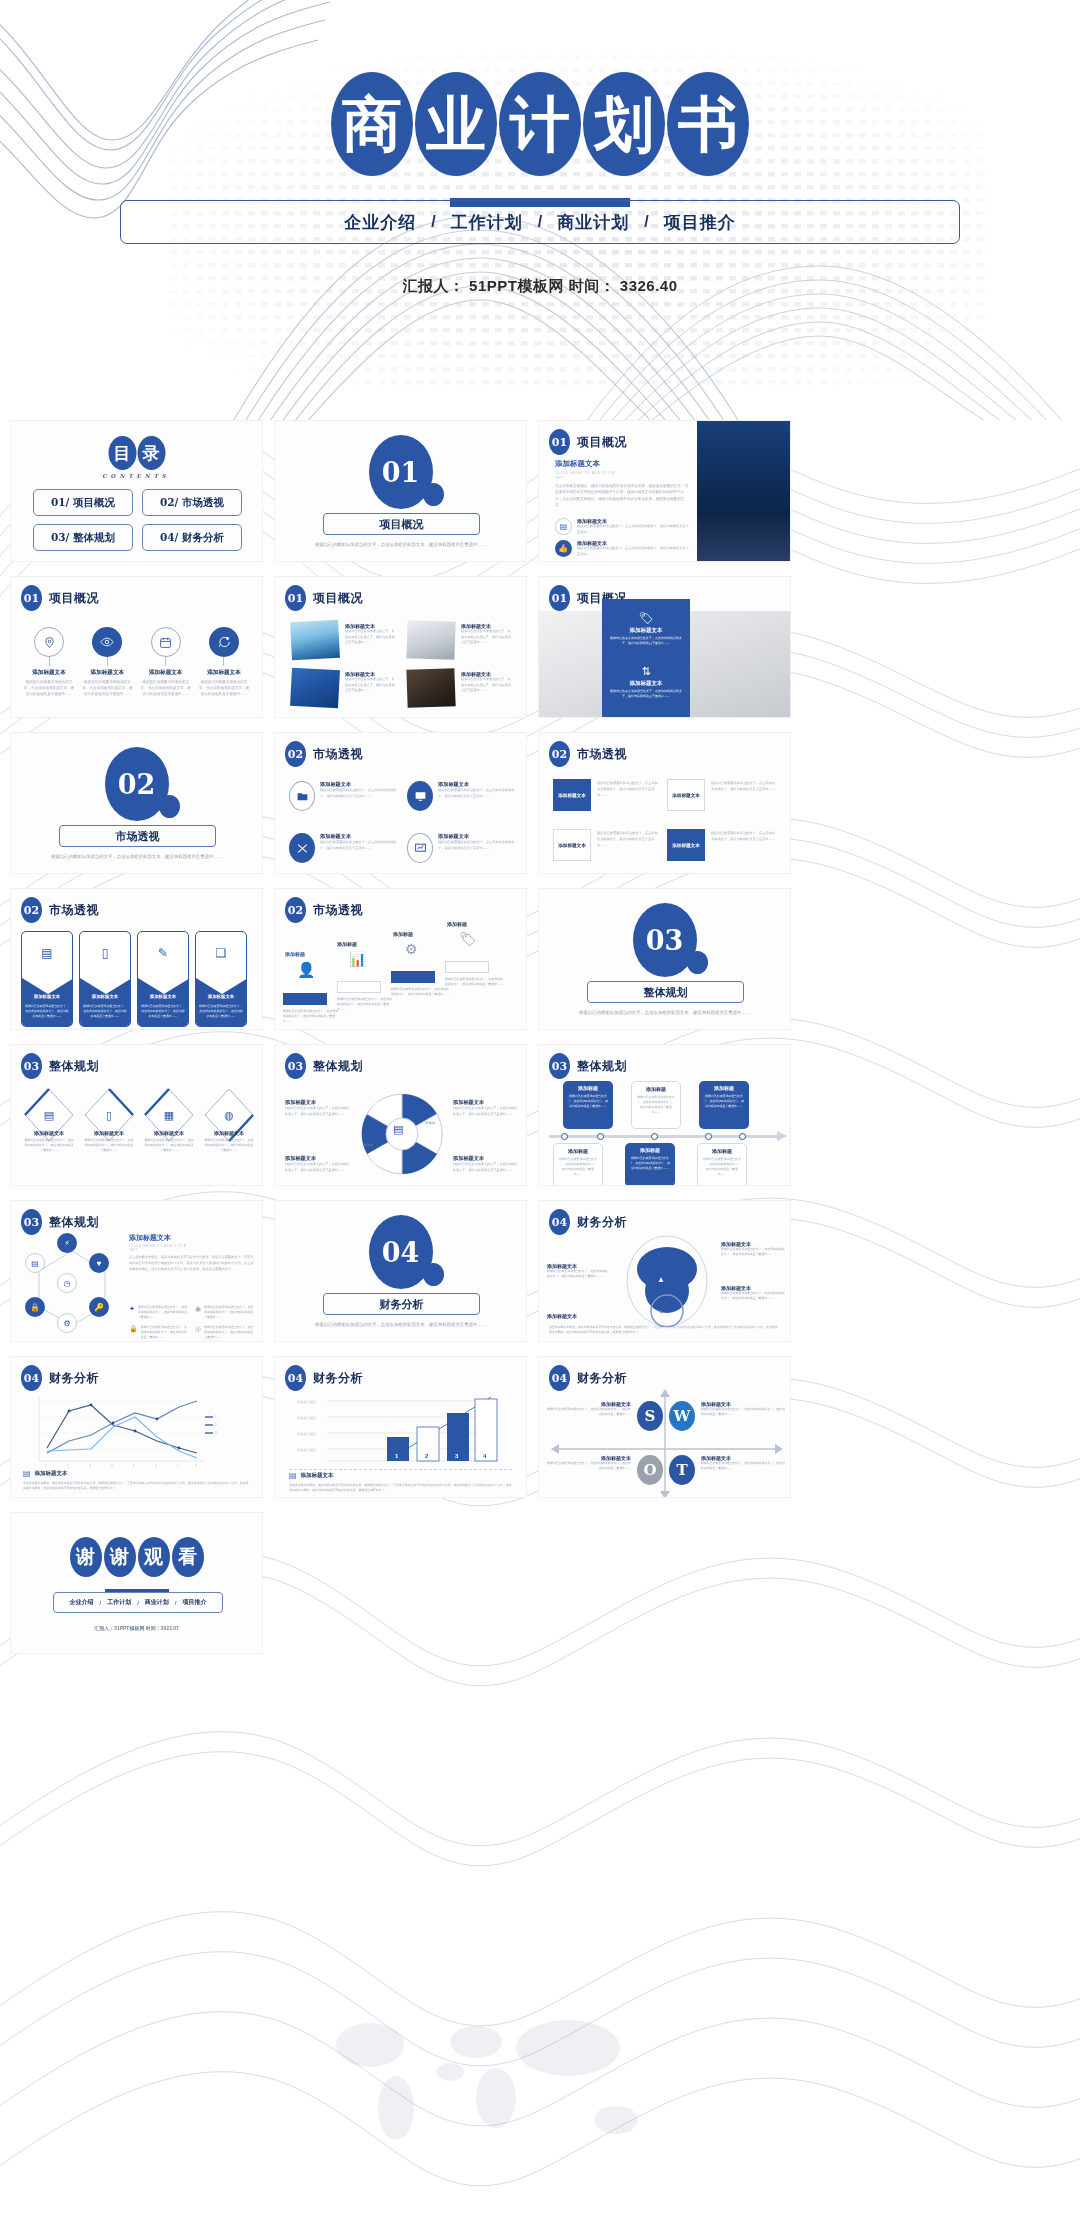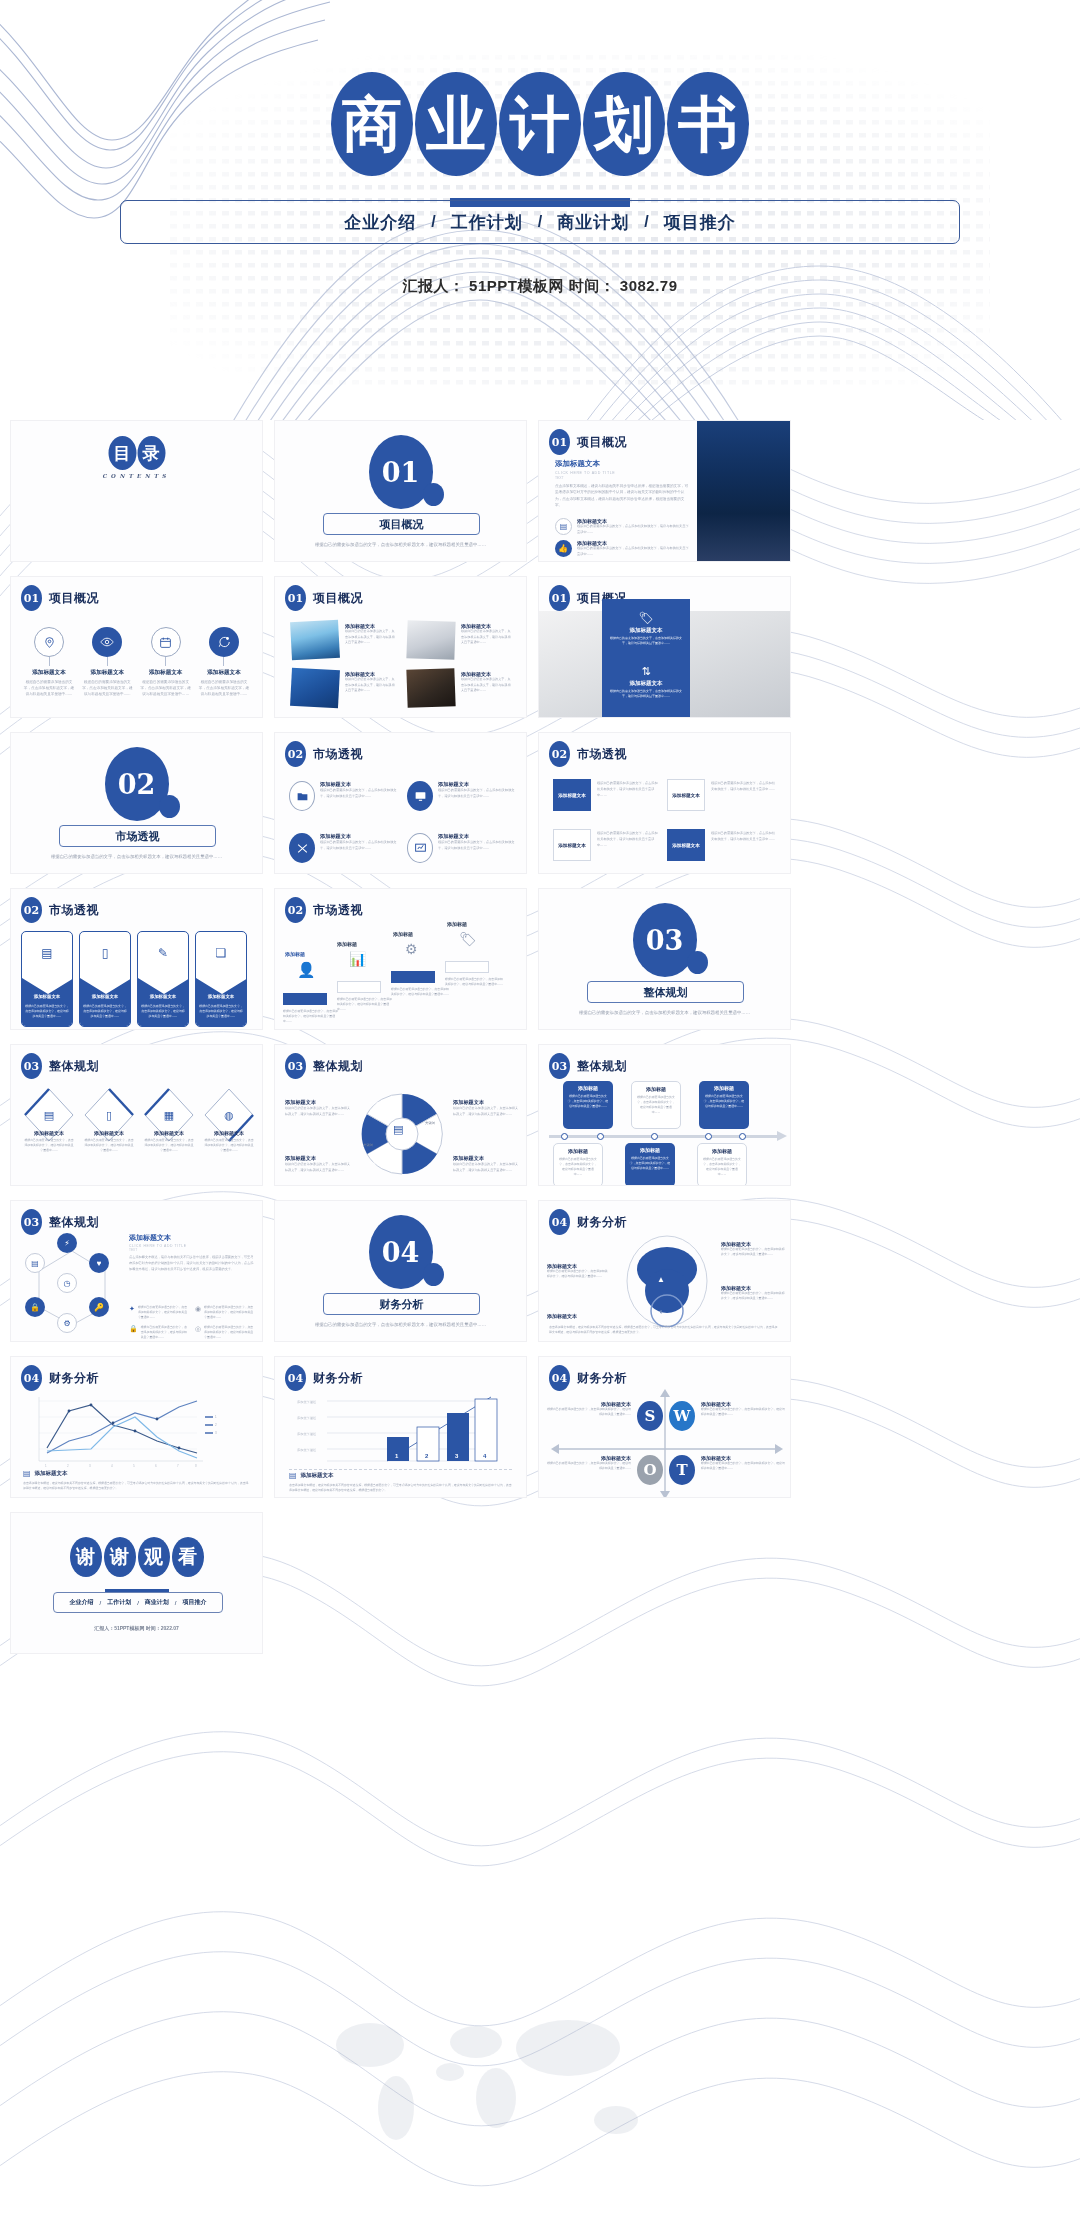--- a/index.html
+++ b/index.html
@@ -198,21 +198,21 @@
   <div class="navbar">
     <span class="nav-item">企业介绍</span>
     <span class="nav-sep">/</span>
     <span class="nav-item">工作计划</span>
     <span class="nav-sep">/</span>
     <span class="nav-item">商业计划</span>
     <span class="nav-sep">/</span>
     <span class="nav-item">项目推介</span>
   </div>
 
-  <div class="presenter">汇报人： 51PPT模板网  时间： 3082.79</div>
+  <div class="presenter">汇报人： 51PPT模板网  时间： 3326.40</div>
 </div>
 
 <div class="sheet">
 
   <svg class="sheet-waves" viewBox="0 0 1080 1808" preserveAspectRatio="none">
     <g fill="none" stroke="#aab6d0" stroke-width=".9" opacity=".55">
       <path d="M-20 120 C 60 20, 140 -40, 230 10 S 360 150, 450 110 S 600 -20, 700 10 S 880 140, 1100 40"></path>
       <path d="M-20 140 C 60 40, 140 -20, 230 30 S 360 170, 450 130 S 600 0, 700 30 S 880 160, 1100 60"></path>
       <path d="M-20 160 C 60 60, 140 0, 230 50 S 360 190, 450 150 S 600 20, 700 50 S 880 180, 1100 80"></path>
       <path d="M-20 180 C 60 80, 140 20, 230 70 S 360 210, 450 170 S 600 40, 700 70 S 880 200, 1100 100"></path>
@@ -241,20 +241,26 @@
   </svg>
 
   <div class="grid">
 
     <div class="slide">
       <div class="toc-logo">
         <div class="toc-ch">目</div>
         <div class="toc-ch">录</div>
       </div>
       <div class="toc-sub">CONTENTS</div>
+      <div class="toc-grid">
+        <div class="toc-item">01/ 项目概况</div>
+        <div class="toc-item">02/ 市场透视</div>
+        <div class="toc-item">03/ 整体规划</div>
+        <div class="toc-item">04/ 财务分析</div>
+      </div>
     </div>
 
     <div class="slide">
       <div class="big-ellipse">01</div>
       <div class="big-dot"></div>
       <div class="sec-box">项目概况</div>
       <div class="sec-desc">根据自己的需要添加适当的文字，点击添加相关标题文本，建议与标题相关且量适中……</div>
     </div>
 
     <div class="slide">

